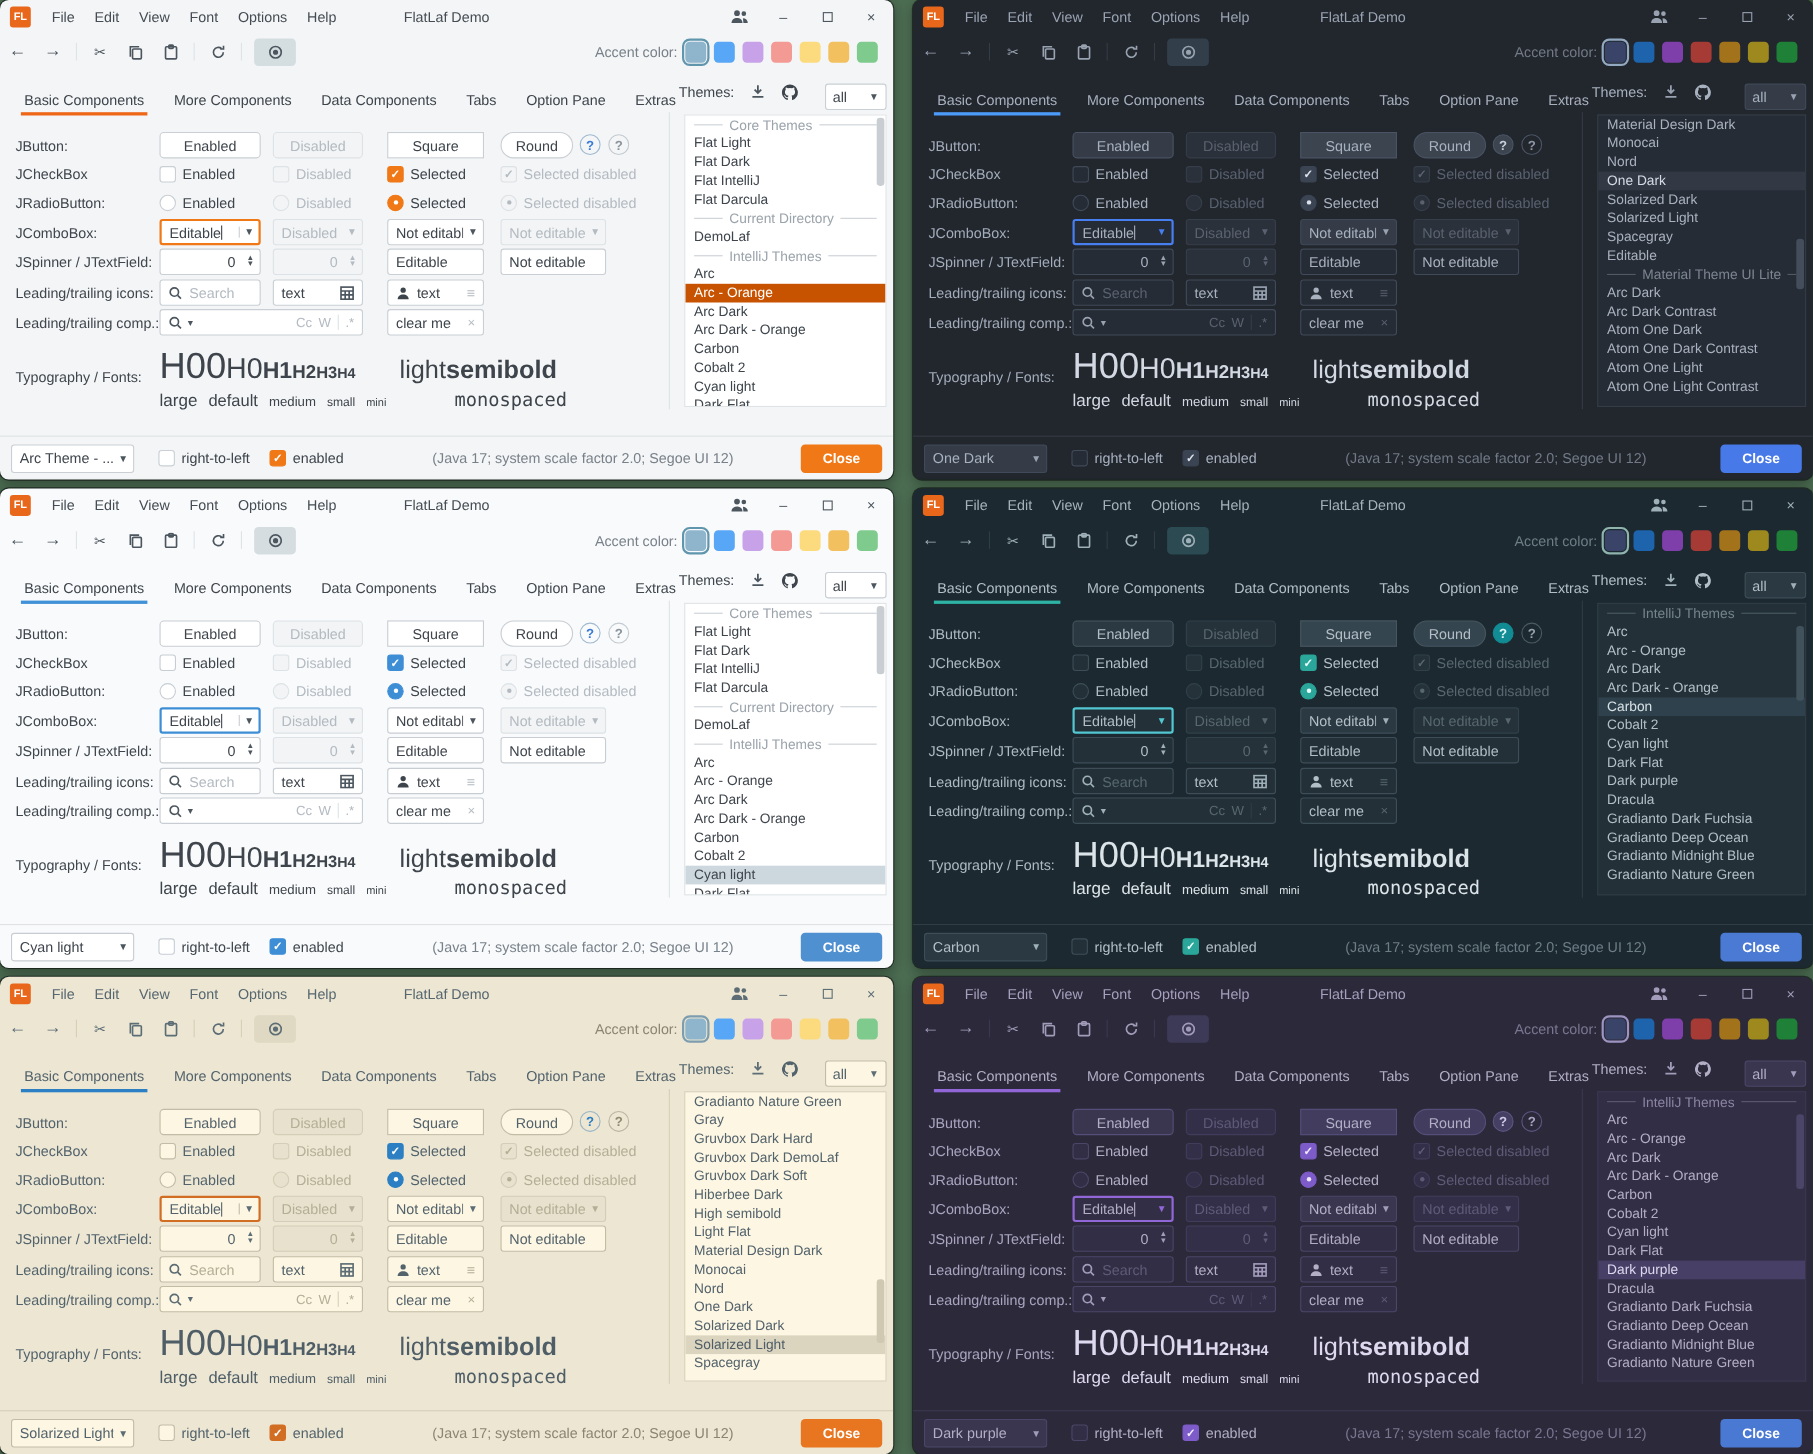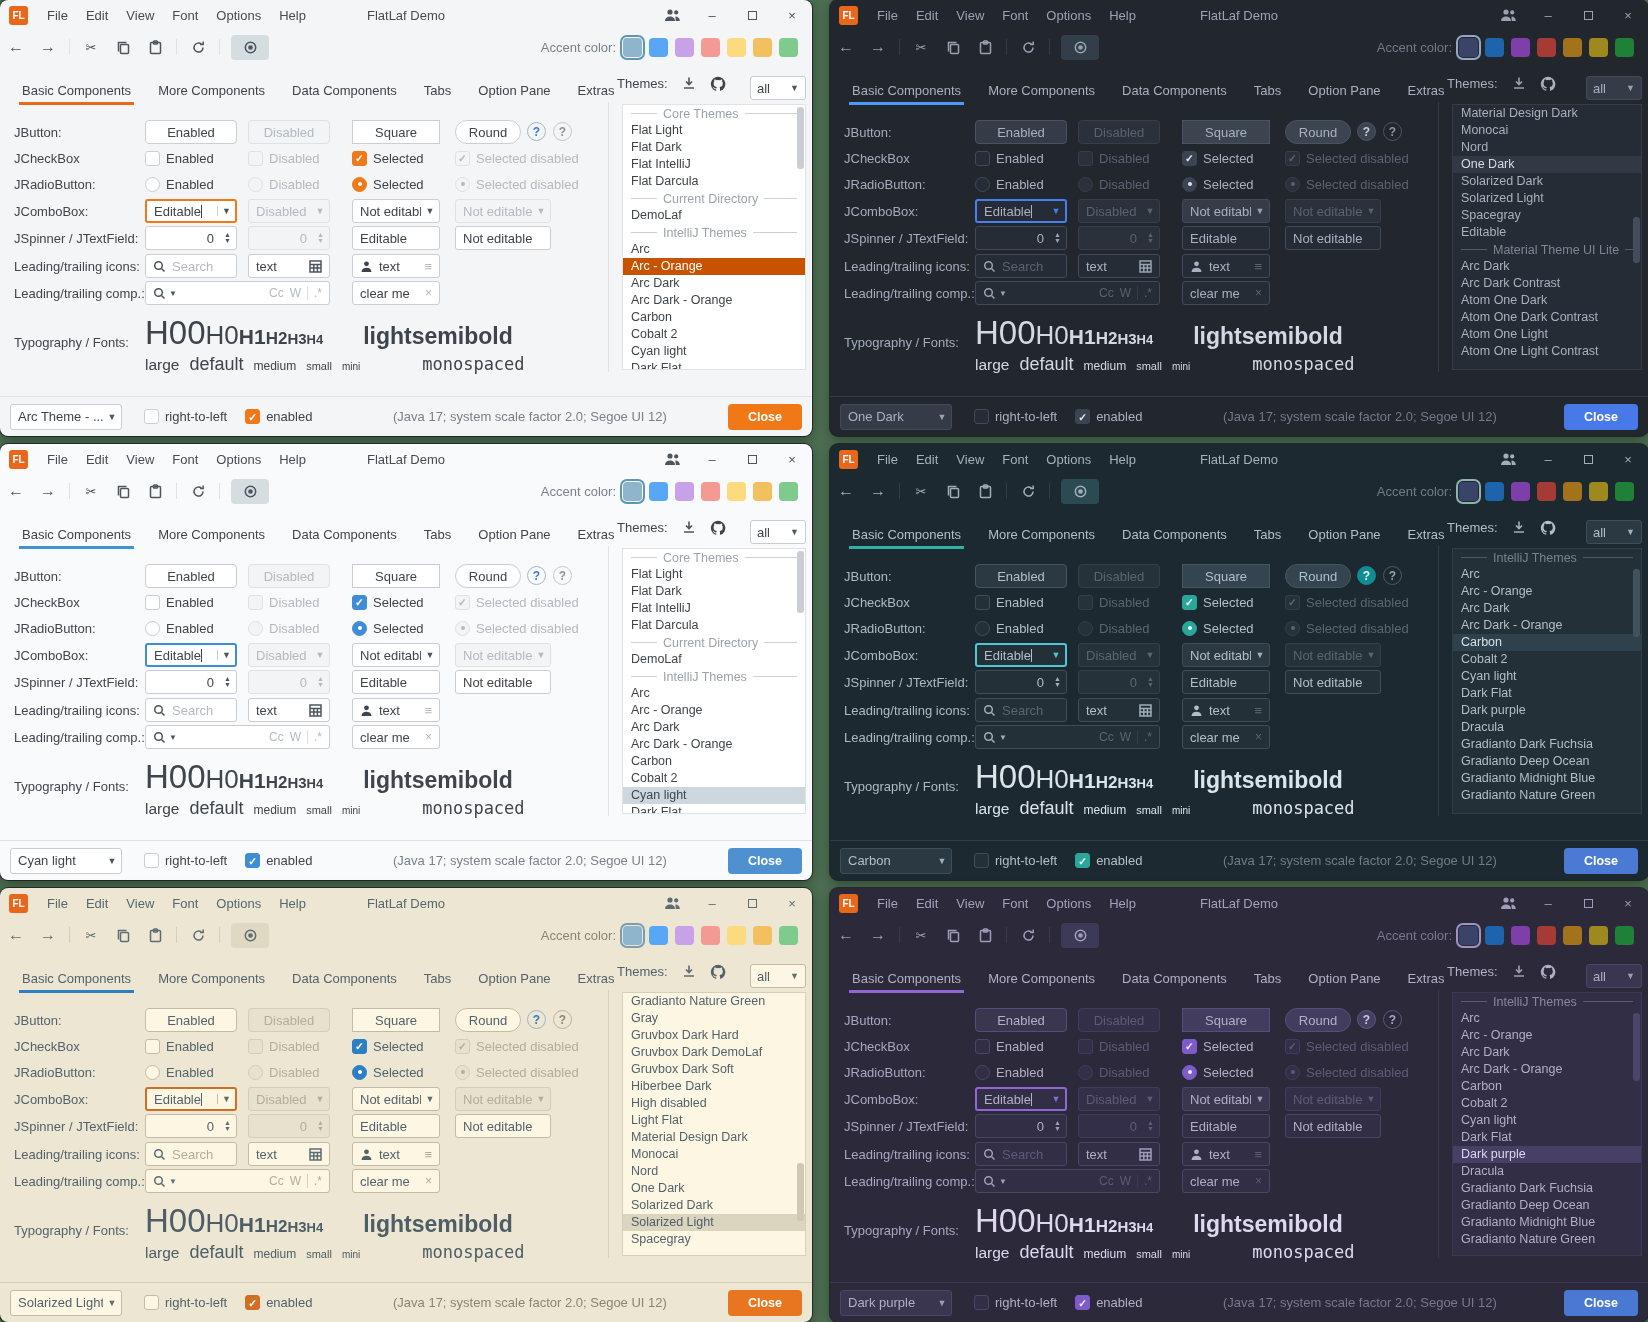--- a/index.html
+++ b/index.html
@@ -96,23 +96,23 @@
   .tfield svg{width:13px;height:13px;stroke:var(--icon);fill:none;stroke-width:1.5;flex:none}
   .tfield .ph{color:var(--muted)}
   .tfield .grow{flex:1}
   .tfield .tic{color:var(--muted);font-size:12px}
   .tfield .mini-arr{font-size:8px;color:var(--icon);margin-left:-3px}
   .vline{width:1px;height:14px;background:var(--div)}
   
   .typo-h{position:absolute;left:145px;top:314px;display:flex;align-items:baseline;color:var(--typo);white-space:nowrap}
   .h00{font-size:33px}.h0{font-size:26px;font-weight:500}.h1{font-size:21px;font-weight:600}
   .h2{font-size:17px;font-weight:600}.h3{font-size:15px;font-weight:700}.h4{font-size:13px;font-weight:700}
-  .lw{font-size:23px;font-weight:700;margin-left:40px}.sb{font-size:23px;font-weight:700}
+  .lw{font-size:23px;font-weight:400;margin-left:40px}.sb{font-size:23px;font-weight:700}
   .typo-s{position:absolute;left:145px;top:354px;display:flex;align-items:baseline;gap:10px;color:var(--typo);white-space:nowrap}
-  .sz0{font-size:15.5px}.sz1{font-size:18px}.sz2{font-size:12px}.sz3{font-size:11px}.sz4{font-size:10px}
+  .sz0{font-size:15.5px}.sz1{font-size:15px}.sz2{font-size:12px}.sz3{font-size:11px}.sz4{font-size:10px}
   .mono{font-family:"DejaVu Sans Mono",monospace;font-size:17px;margin-left:52px}
   
   .footer{position:absolute;left:0;right:0;bottom:0;height:40px;border-top:1px solid var(--div);
     display:flex;align-items:center;padding:0 10px}
   .fcombo{width:112px;height:26px;border:1px solid var(--cb);background:var(--ctrl);border-radius:3px;
     display:flex;align-items:center;overflow:hidden}
   .fcombo .txt{flex:1;padding:0 7px;white-space:nowrap;overflow:hidden}
   .fcombo .arr{width:18px;text-align:center;color:var(--icon);font-size:9px}
   .fcbx{display:flex;align-items:center;gap:6px;white-space:nowrap}
   .fcbx .box.checked{background:var(--footercheck);border-color:var(--footercheck)}
@@ -1435,21 +1435,21 @@
     </div>
 
     <div class="vdiv"></div>
     <div class="themes-list">
         <div class="list-item">Gradianto Nature Green</div>
         <div class="list-item">Gray</div>
         <div class="list-item">Gruvbox Dark Hard</div>
         <div class="list-item">Gruvbox Dark DemoLaf</div>
         <div class="list-item">Gruvbox Dark Soft</div>
         <div class="list-item">Hiberbee Dark</div>
-        <div class="list-item">High disabled</div>
+        <div class="list-item">High semibold</div>
         <div class="list-item">Light Flat</div>
         <div class="list-item">Material Design Dark</div>
         <div class="list-item">Monocai</div>
         <div class="list-item">Nord</div>
         <div class="list-item">One Dark</div>
         <div class="list-item">Solarized Dark</div>
         <div class="list-item selected">Solarized Light</div>
         <div class="list-item">Spacegray</div>
         <div class="list-thumb" style="top: 170px; height: 58px;"></div>
       </div>

